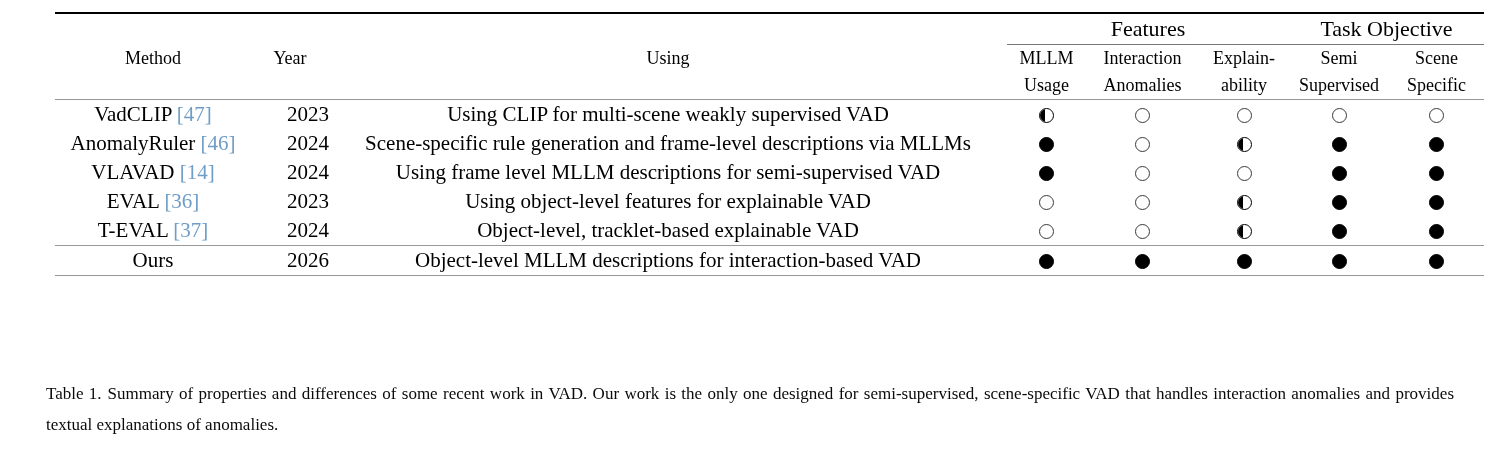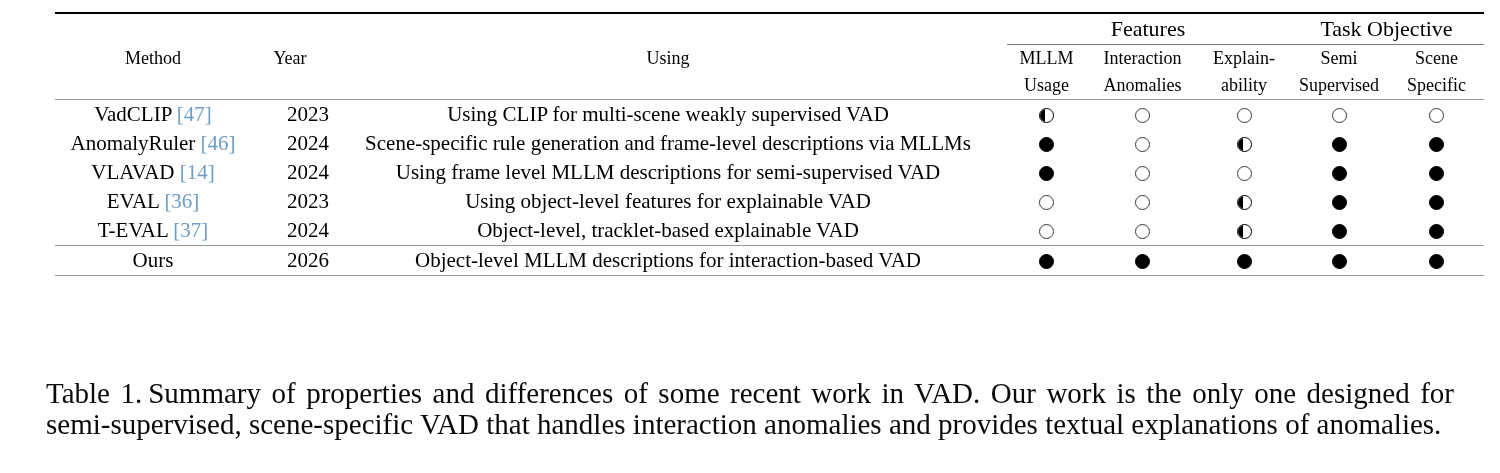--- a/index.html
+++ b/index.html
@@ -108,21 +108,21 @@
     border-top-left-radius: 15px;
     border-bottom-left-radius: 15px;
   }
 
   
   .caption {
     position: absolute;
     left: 46px;
     top: 378px;
     width: 1408px;
-    font-size: 29px;
+    font-size: 17px;
     line-height: 31px;
     text-align: justify;
     text-justify: inter-word;
     color: #0a0a0a;
   }
   .caption .capnum { margin-right: 6px; }
 </style>
 </head>
 <body>
 

